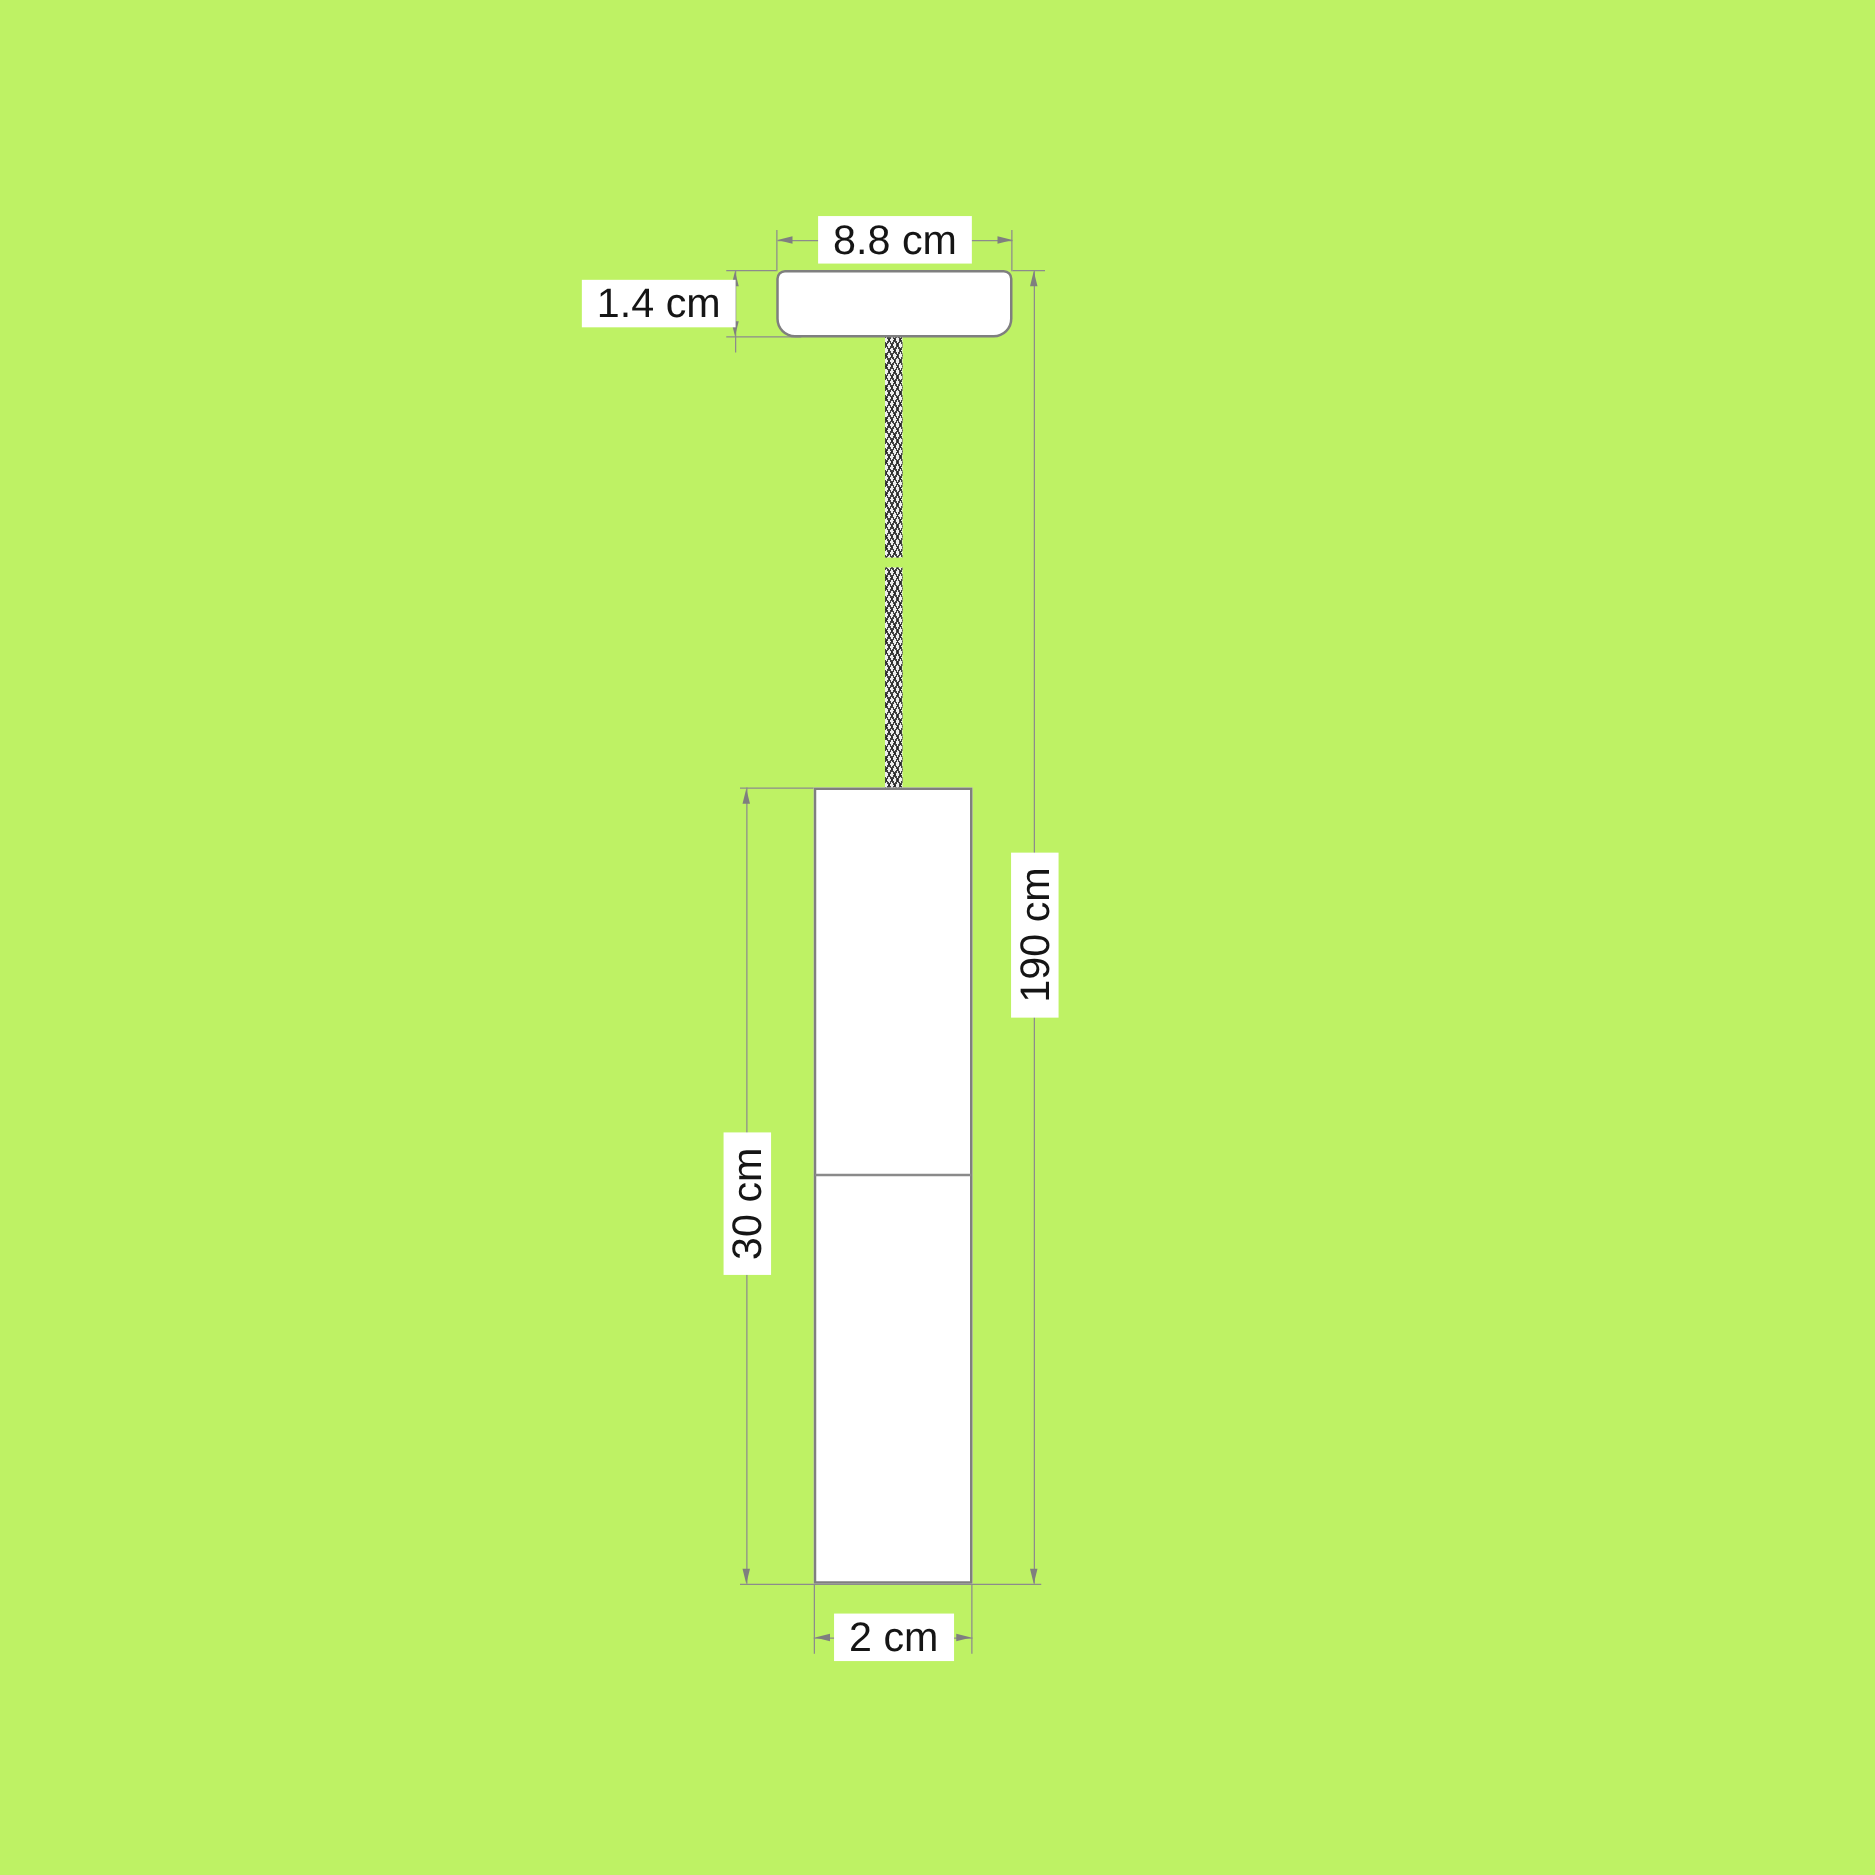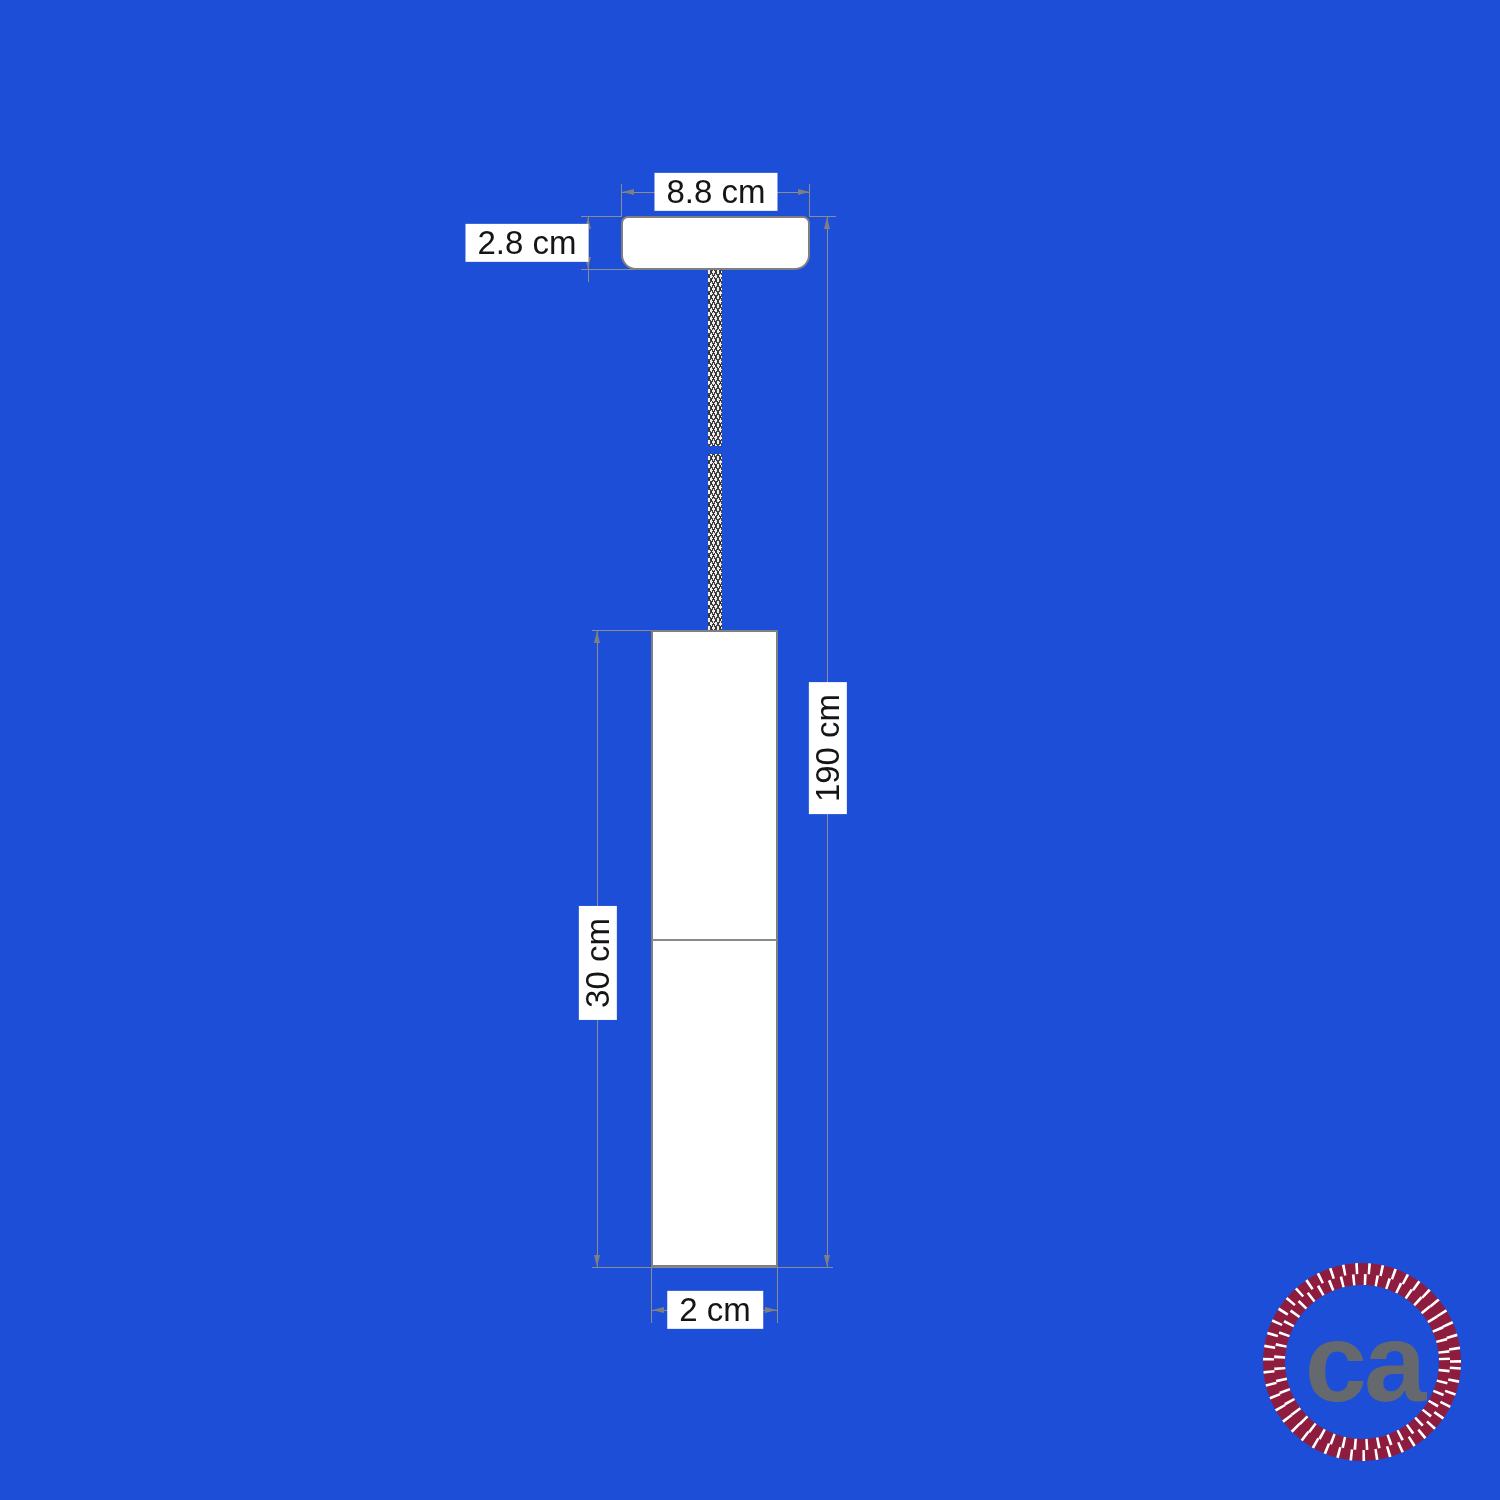--- a/index.html
+++ b/index.html
@@ -1,19 +1,19 @@
 <!DOCTYPE html>
 <html><head>
 <meta charset="utf-8">
 <style>
   html,body{margin:0;padding:0;background:#ffffff;}
   .stage{
     position:relative;
     width:1500px;height:1500px;
-    background:#1d4ed8;
+    background:#bef264;
     font-family:"Liberation Sans", sans-serif;
     overflow:hidden;
   }
   
   .outline{position:absolute;box-sizing:border-box;border:2px solid #7f7f7f;background:#ffffff;}
   .canopy{
     left:621px;top:216px;width:189px;height:54px;
     border-radius:7px 7px 15px 15px;
   }
   .shade{
@@ -64,21 +64,21 @@
   <div class="dline h" style="left:622px;top:191.5px;width:188px;"></div>
   <div class="ar left" style="left:622px;top:188.5px;"></div>
   <div class="ar right" style="left:798px;top:188.5px;"></div>
   <div class="dimtext" style="left:716px;top:192px;">8.8 cm</div>
 
   <div class="dline h" style="left:581px;top:215.5px;width:40px;"></div>
   <div class="dline h" style="left:581px;top:268.5px;width:60px;"></div>
   <div class="dline v" style="left:587.5px;top:216px;height:66px;"></div>
   <div class="ar up" style="left:584.5px;top:217px;"></div>
   <div class="ar down" style="left:584.5px;top:257px;"></div>
-  <div class="dimtext" style="left:527px;top:243px;">2.8 cm</div>
+  <div class="dimtext" style="left:527px;top:243px;">1.4 cm</div>
 
   <div class="dline h" style="left:810px;top:215.5px;width:26px;"></div>
   <div class="dline v" style="left:826.5px;top:216px;height:1051px;"></div>
   <div class="ar up" style="left:823.5px;top:217px;"></div>
   <div class="ar down" style="left:823.5px;top:1255px;"></div>
   <div class="dimtext rot" style="left:827.5px;top:748px;">190 cm</div>
 
   <div class="dline h" style="left:592px;top:629.5px;width:59px;"></div>
   <div class="dline v" style="left:596.5px;top:630px;height:637px;"></div>
   <div class="ar up" style="left:593.5px;top:631px;"></div>
@@ -93,24 +93,14 @@
   <div class="ar left" style="left:652px;top:1306.5px;"></div>
   <div class="ar right" style="left:765px;top:1306.5px;"></div>
   <div class="dimtext" style="left:715px;top:1310px;">2 cm</div>
 
   <div class="cable upper"></div>
   <div class="cable lower"></div>
   <div class="outline canopy"></div>
   <div class="outline shade"></div>
   <div class="shade-seam"></div>
 
-  <div class="logo">
-    <svg width="200" height="200" viewBox="0 0 200 200">
-
-      <circle cx="100" cy="100" r="88" fill="none" stroke="#8e1c3e" stroke-width="22"></circle>
-
-      <circle cx="100" cy="100" r="93.5" fill="none" stroke="#ffffff" stroke-width="11" stroke-dasharray="2.6 10" transform="rotate(3 100 100)"></circle>
-      <circle cx="100" cy="100" r="82.5" fill="none" stroke="#ffffff" stroke-width="11" stroke-dasharray="2.6 9" transform="rotate(-3 100 100)"></circle>
-      <text x="102" y="139" text-anchor="middle" font-family="Liberation Sans, sans-serif" font-weight="bold" font-size="112" letter-spacing="-3" fill="#65696e">ca</text>
-    </svg>
-  </div>
 
 </div>
 
 </body></html>

